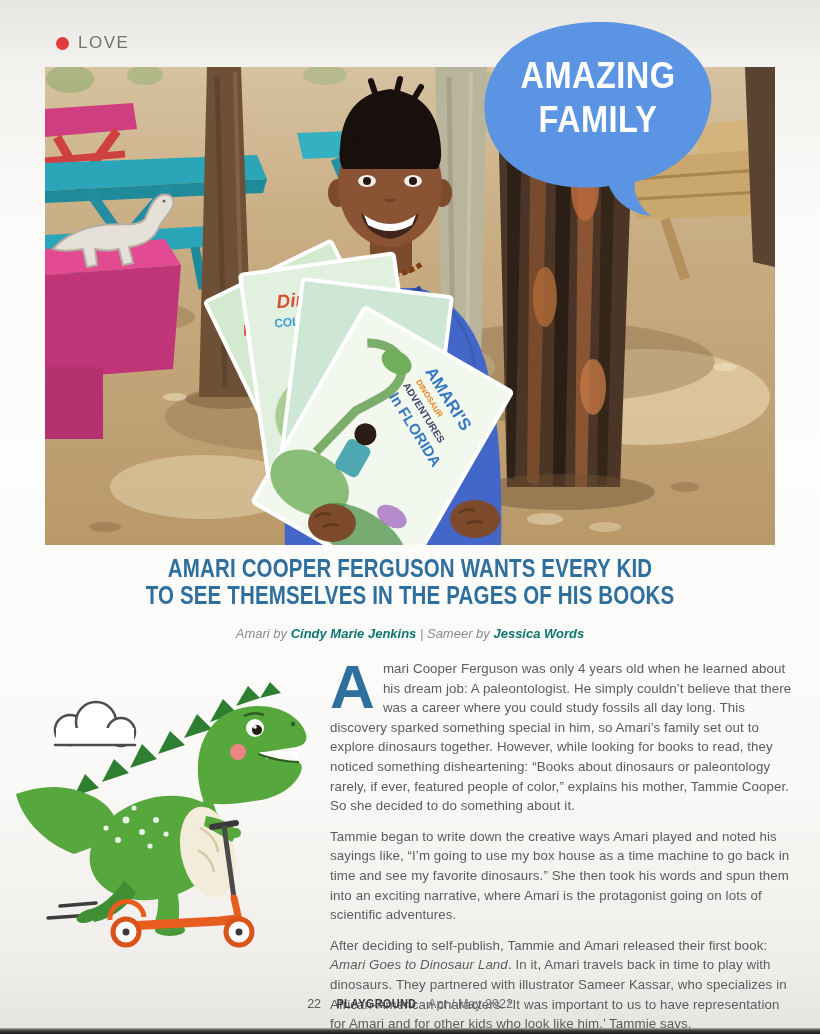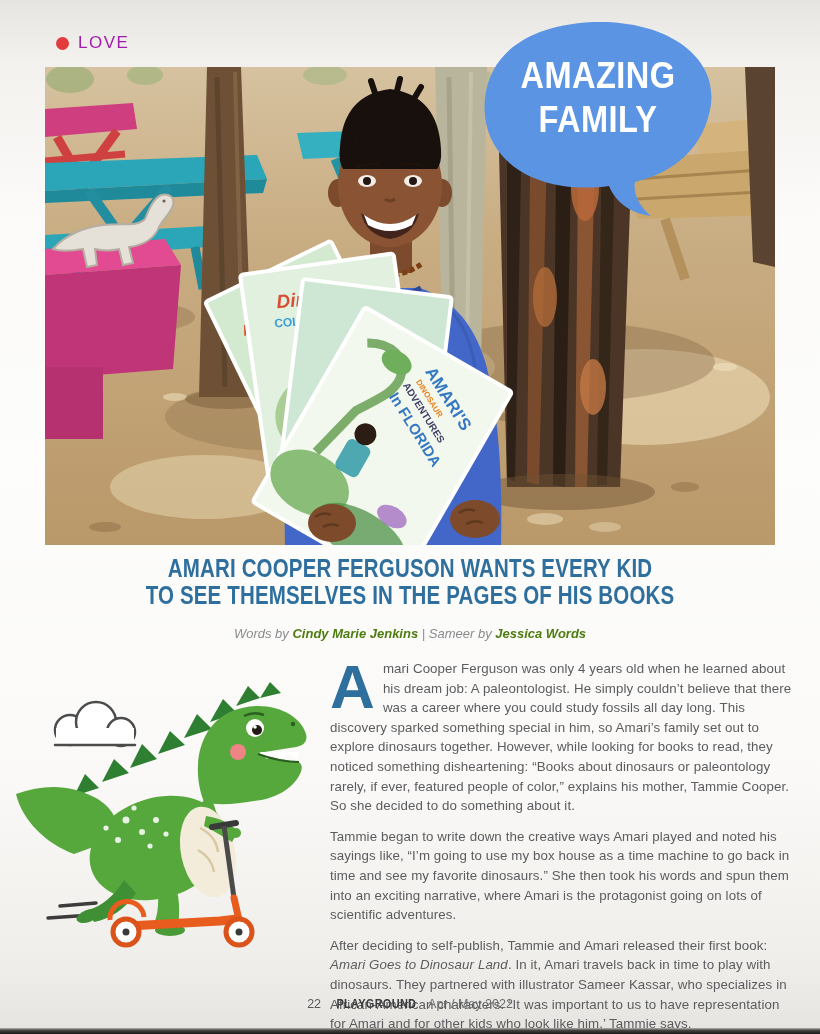--- a/index.html
+++ b/index.html
@@ -5,36 +5,36 @@
   html,body{margin:0;padding:0;}
   body{
     width:820px;height:1034px;position:relative;overflow:hidden;
     font-family:"Liberation Sans",sans-serif;
     background:linear-gradient(180deg,#e7e5e2 0%,#f2f1ee 6%,#fbfaf8 20%,#fdfdfc 45%,#faf9f7 75%,#f0eeeb 93%,#e7e5e1 99%);
   }
   .abs{position:absolute;}
   
   .category{left:56px;top:33px;display:flex;align-items:center;gap:9px;}
   .dot{width:13px;height:13px;border-radius:50%;background:#e23b3b;}
-  .category-label{font-size:17px;letter-spacing:1.5px;color:#a21caf;font-weight:500;}
+  .category-label{font-size:17px;letter-spacing:1.5px;color:#737373;font-weight:500;}
   
   .photo{left:45px;top:67px;width:730px;height:478px;overflow:hidden;background:#c7ab80;}
   .photo svg{display:block;}
   
   .bubble{left:477px;top:20px;width:242px;height:205px;z-index:5;}
   .bubble-blob{position:absolute;left:0;top:0;}
   .bubble-text{position:absolute;left:0;top:34px;width:242px;text-align:center;color:#fff;
     font-weight:700;font-size:37px;line-height:44px;letter-spacing:.5px;
     transform:scaleX(.88);transform-origin:50% 0;}
   
   .headline{left:0;top:555px;width:820px;text-align:center;color:#2e6f9e;font-weight:700;
     font-size:25px;line-height:27px;letter-spacing:.2px;transform:scaleX(.82);transform-origin:50% 0;margin:0;}
   
   .byline{left:0;top:626px;width:820px;text-align:center;font-style:italic;font-size:13px;color:#8a8b8d;margin:0;}
-  .byline b{color:#4d7c0f;}
+  .byline b{color:#0f766e;}
   
   .article-col{left:330px;top:659px;width:463px;color:#5b5c5f;font-size:13.3px;line-height:19.6px;letter-spacing:.1px;}
   .article-col p{margin:0 0 11px 0;}
   .dropcap{float:left;font-size:62px;line-height:50px;font-weight:700;color:#2e6f9e;margin:3px 8px 0 0;}
   .illustration{left:8px;top:680px;width:312px;height:285px;}
   
   .footer{left:0;top:997px;width:820px;text-align:center;font-size:12.5px;color:#6b6c6e;}
   .footer .mag{font-weight:700;color:#3a3b3c;display:inline-block;transform:scaleX(.88);letter-spacing:.3px;margin:0 4px;}
   .footer .num{margin-right:2px;color:#58595b;}
   .bottom-edge{left:0;bottom:0;width:820px;height:6px;
@@ -250,21 +250,21 @@
     <div>FAMILY</div>
   </div>
 </div>
 
 <h1 class="abs headline">
   <span>AMARI COOPER FERGUSON WANTS EVERY KID</span><br>
   <span>TO SEE THEMSELVES IN THE PAGES OF HIS BOOKS</span>
 </h1>
 
 <p class="abs byline">
-  <span>Words by </span><b>Cindy Marie Jenkins</b><span> | </span><span>Sameer by </span><b>Jessica Words</b>
+  <span>Amari by </span><b>Cindy Marie Jenkins</b><span> | </span><span>Sameer by </span><b>Jessica Words</b>
 </p>
 
 <div class="abs illustration">
 <svg width="312" height="285" viewBox="0 0 312 285">
 
   <g>
     <circle cx="62" cy="50" r="15" fill="#fff" stroke="#4c4c4c" stroke-width="2.5"></circle>
     <circle cx="88" cy="42" r="20" fill="#fff" stroke="#4c4c4c" stroke-width="2.5"></circle>
     <circle cx="113" cy="52" r="14" fill="#fff" stroke="#4c4c4c" stroke-width="2.5"></circle>
     <rect x="48" y="48" width="78" height="17" fill="#fff"></rect>

